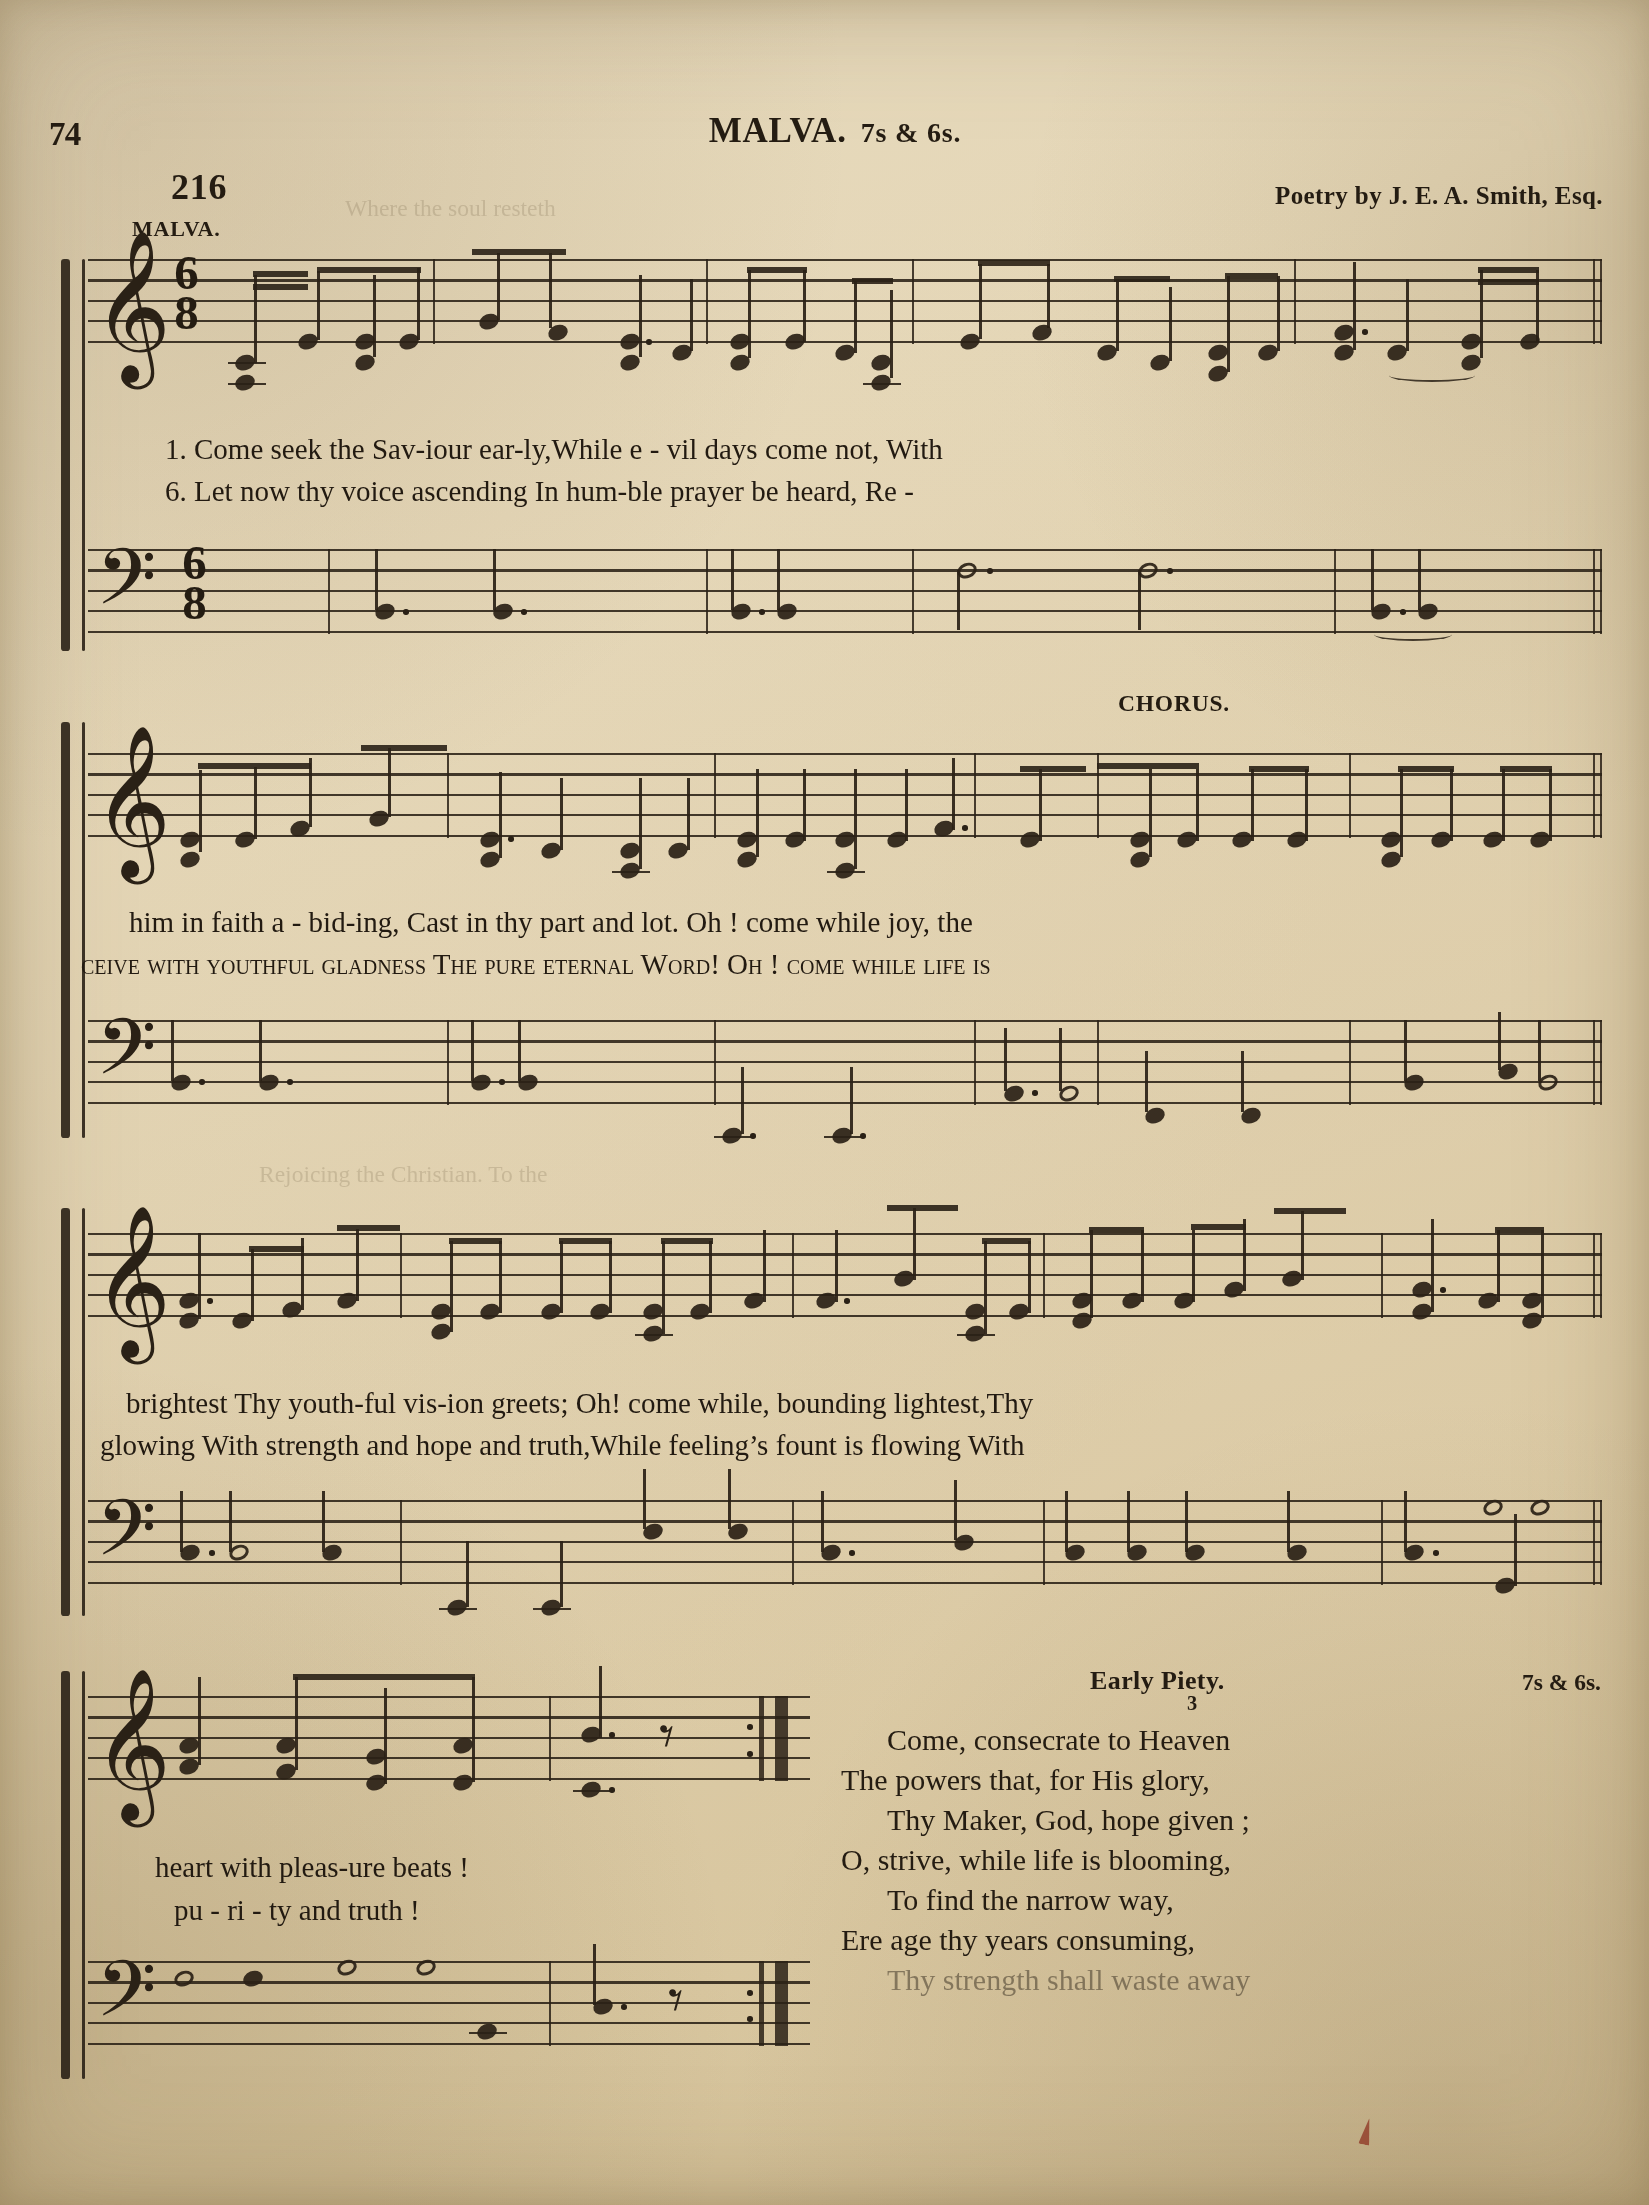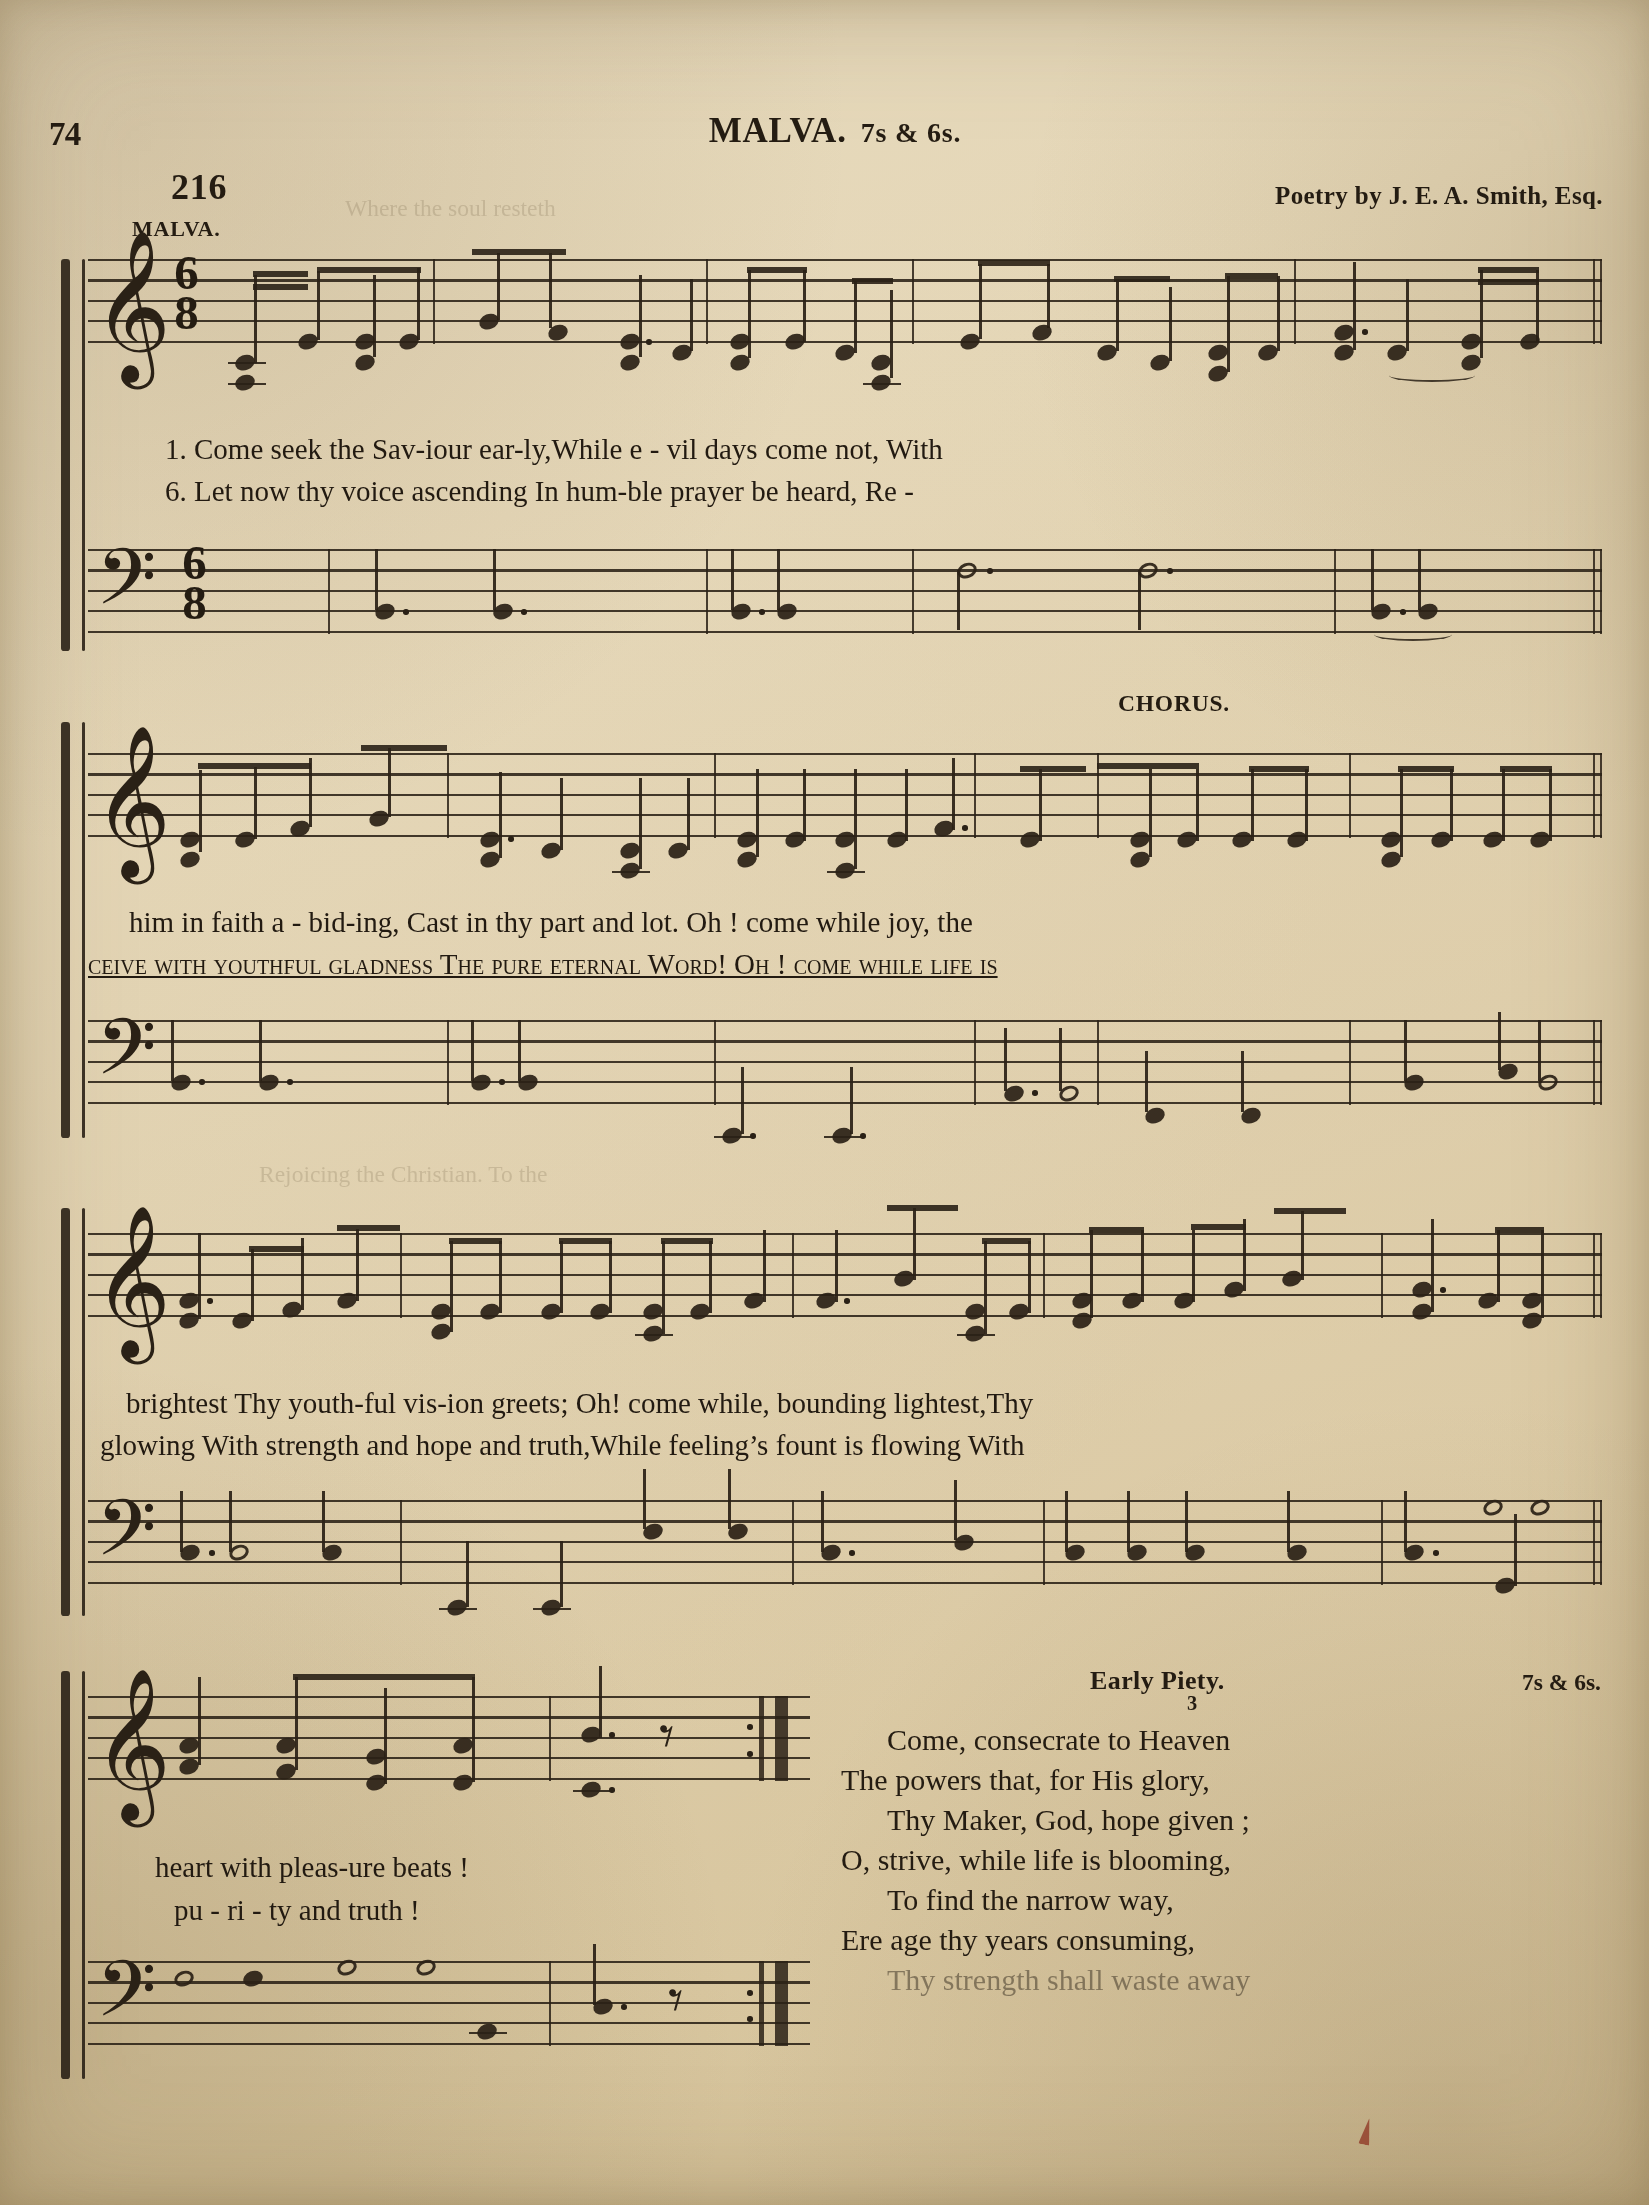--- a/index.html
+++ b/index.html
@@ -521,21 +521,21 @@
     <div class="stem" style="left:1450px;top:769px;height:72px;"></div>
     <div class="beam" style="left:1398px;top:766px;width:56px;"></div>
 
     <div class="noteh" style="left:1483px;top:832px;"></div>
     <div class="stem" style="left:1502px;top:769px;height:72px;"></div>
     <div class="noteh" style="left:1530px;top:832px;"></div>
     <div class="stem" style="left:1549px;top:769px;height:72px;"></div>
     <div class="beam" style="left:1500px;top:766px;width:52px;"></div>
 
     <div class="lyric" style="left:129px;top:906px;">him in  faith  a - bid-ing, Cast in thy part and lot.     Oh !  come while joy, the</div>
-    <div class="lyric small-caps" style="left:88px;top:948px;text-decoration:underline;">ceive with youthful gladness The pure eternal Word! Oh !  come while life  is</div>
+    <div class="lyric small-caps" style="left:81px;top:948px;">ceive with youthful gladness The pure eternal Word! Oh !  come while life  is</div>
 
     <div class="staff" style="left:88px;top:1020px;width:1514px;height:85px;">
       <div class="ln" style="top:0;"></div>
       <div class="ln" style="top:20.4px;"></div>
       <div class="ln" style="top:41px;"></div>
       <div class="ln" style="top:61px;"></div>
       <div class="ln" style="top:82px;"></div>
     </div>
     <div class="glyph" style="left:96px;top:1010px;font-size:94px;">𝄢</div>
 

